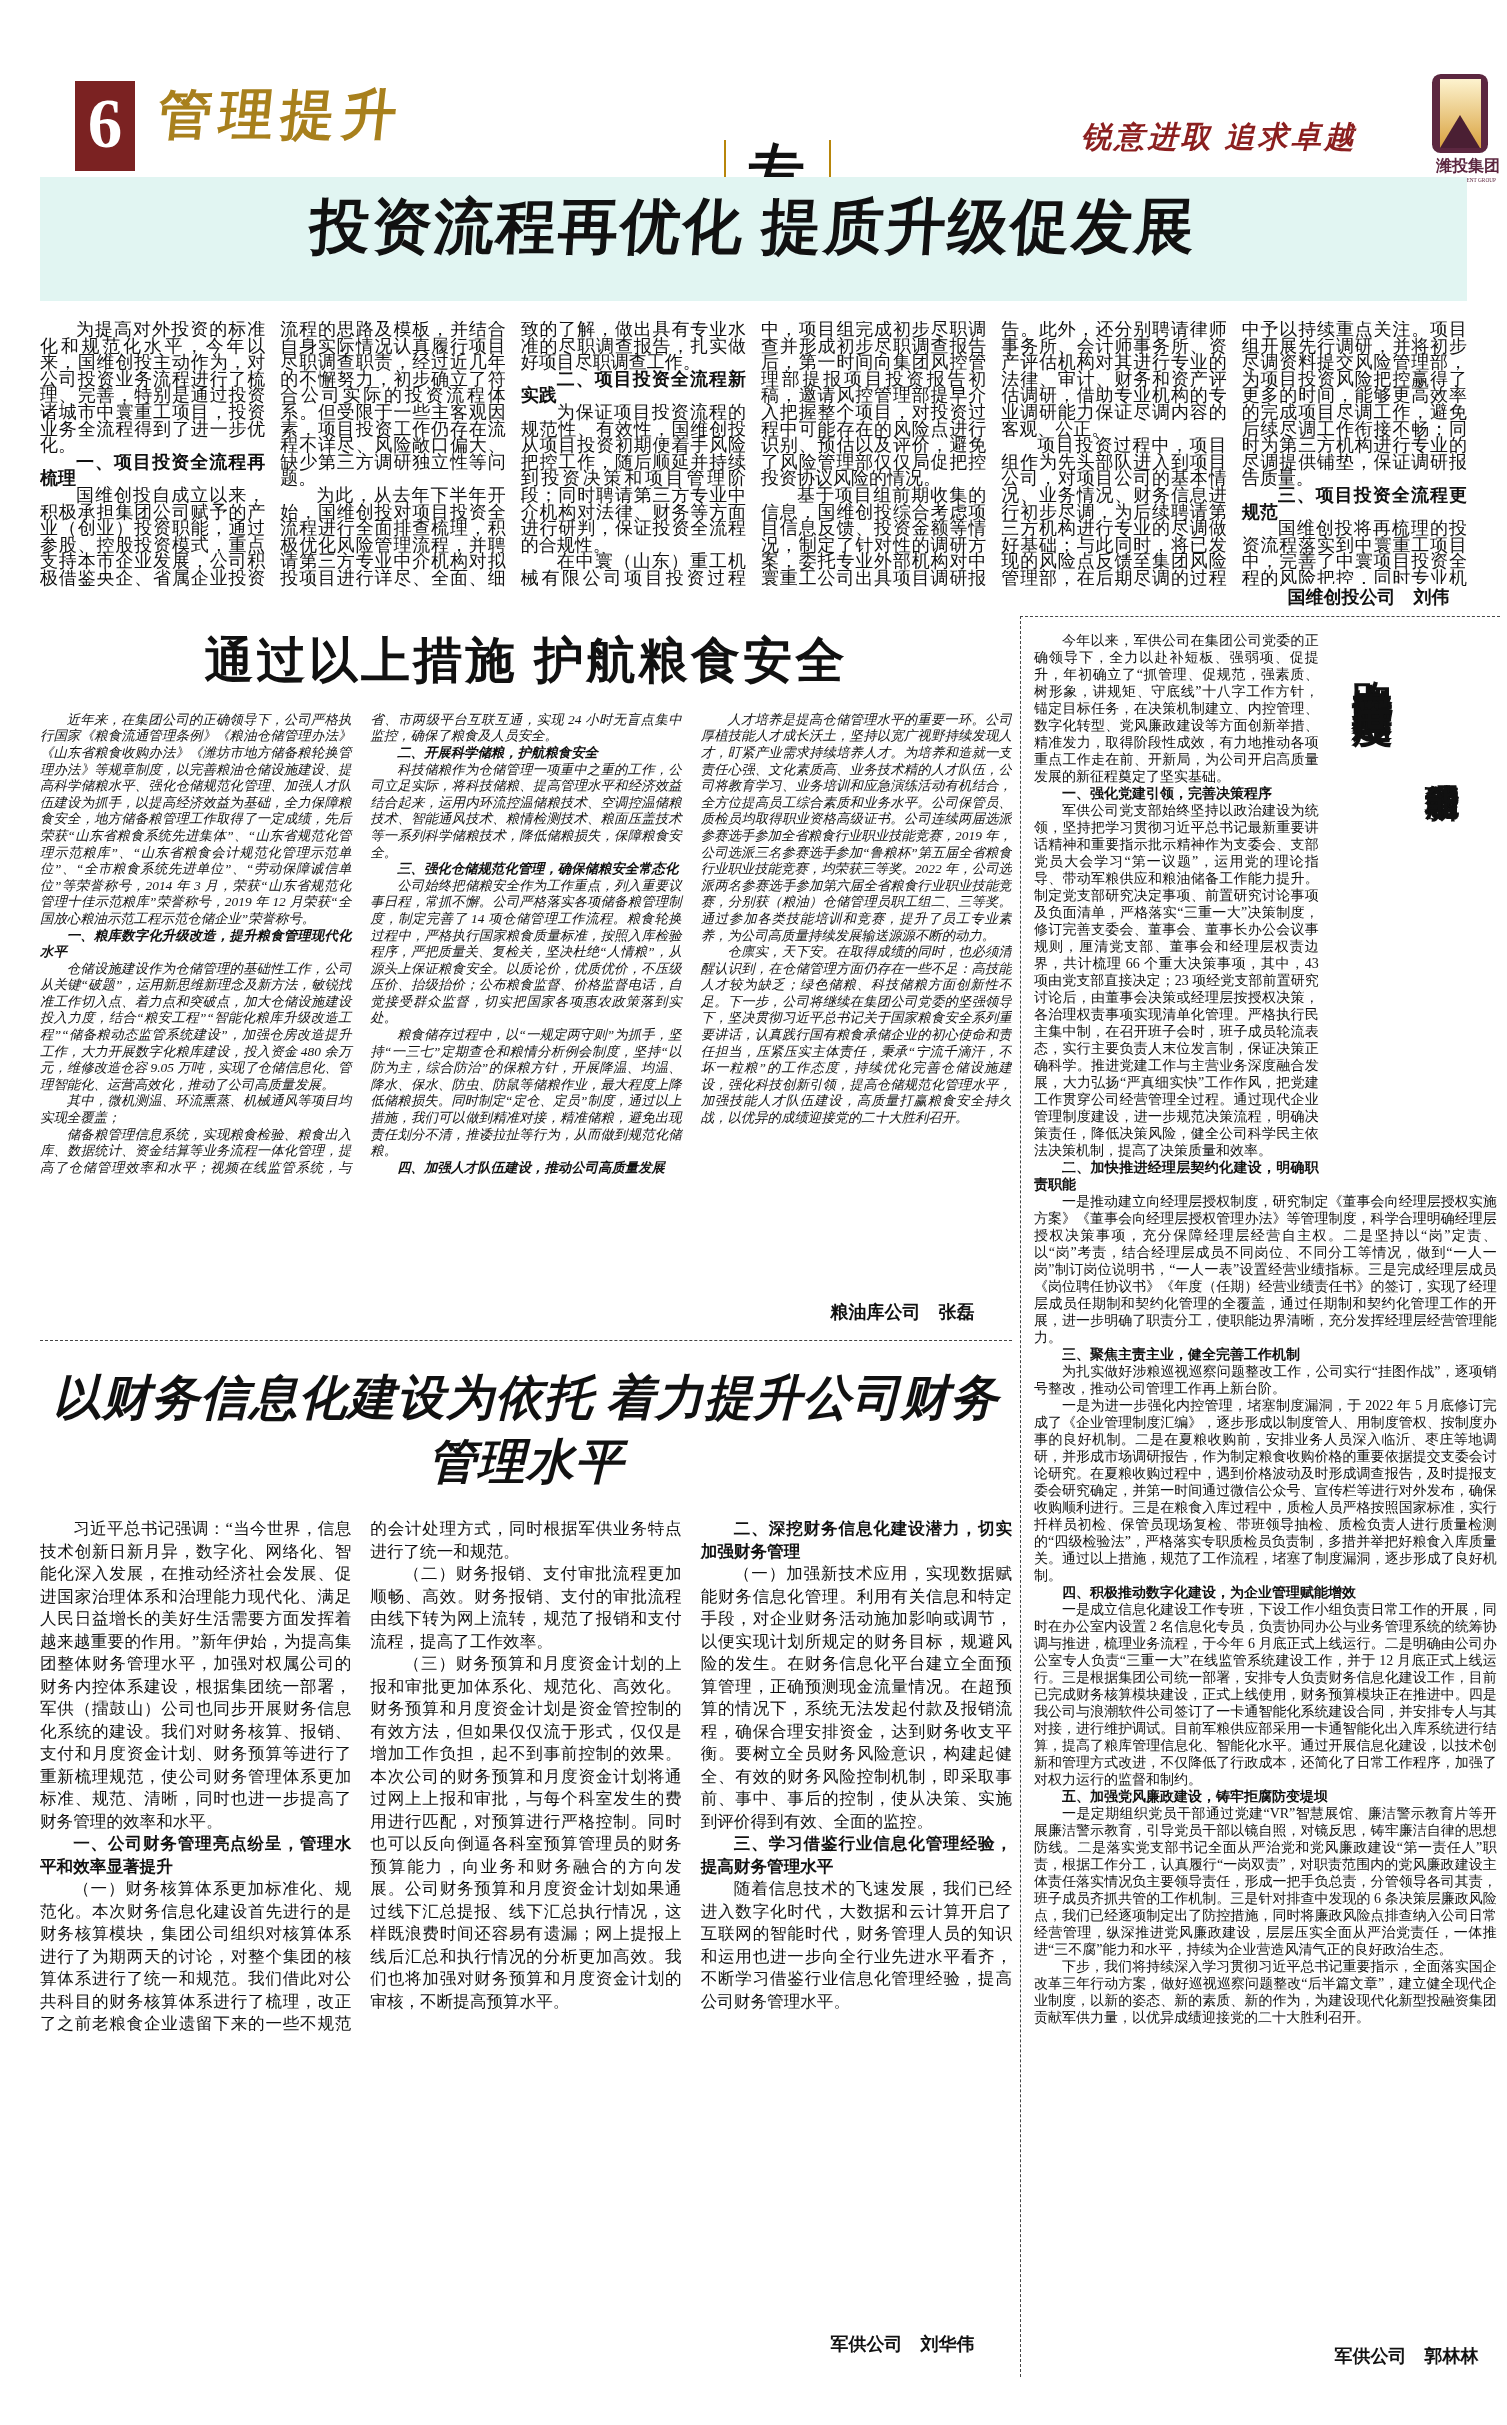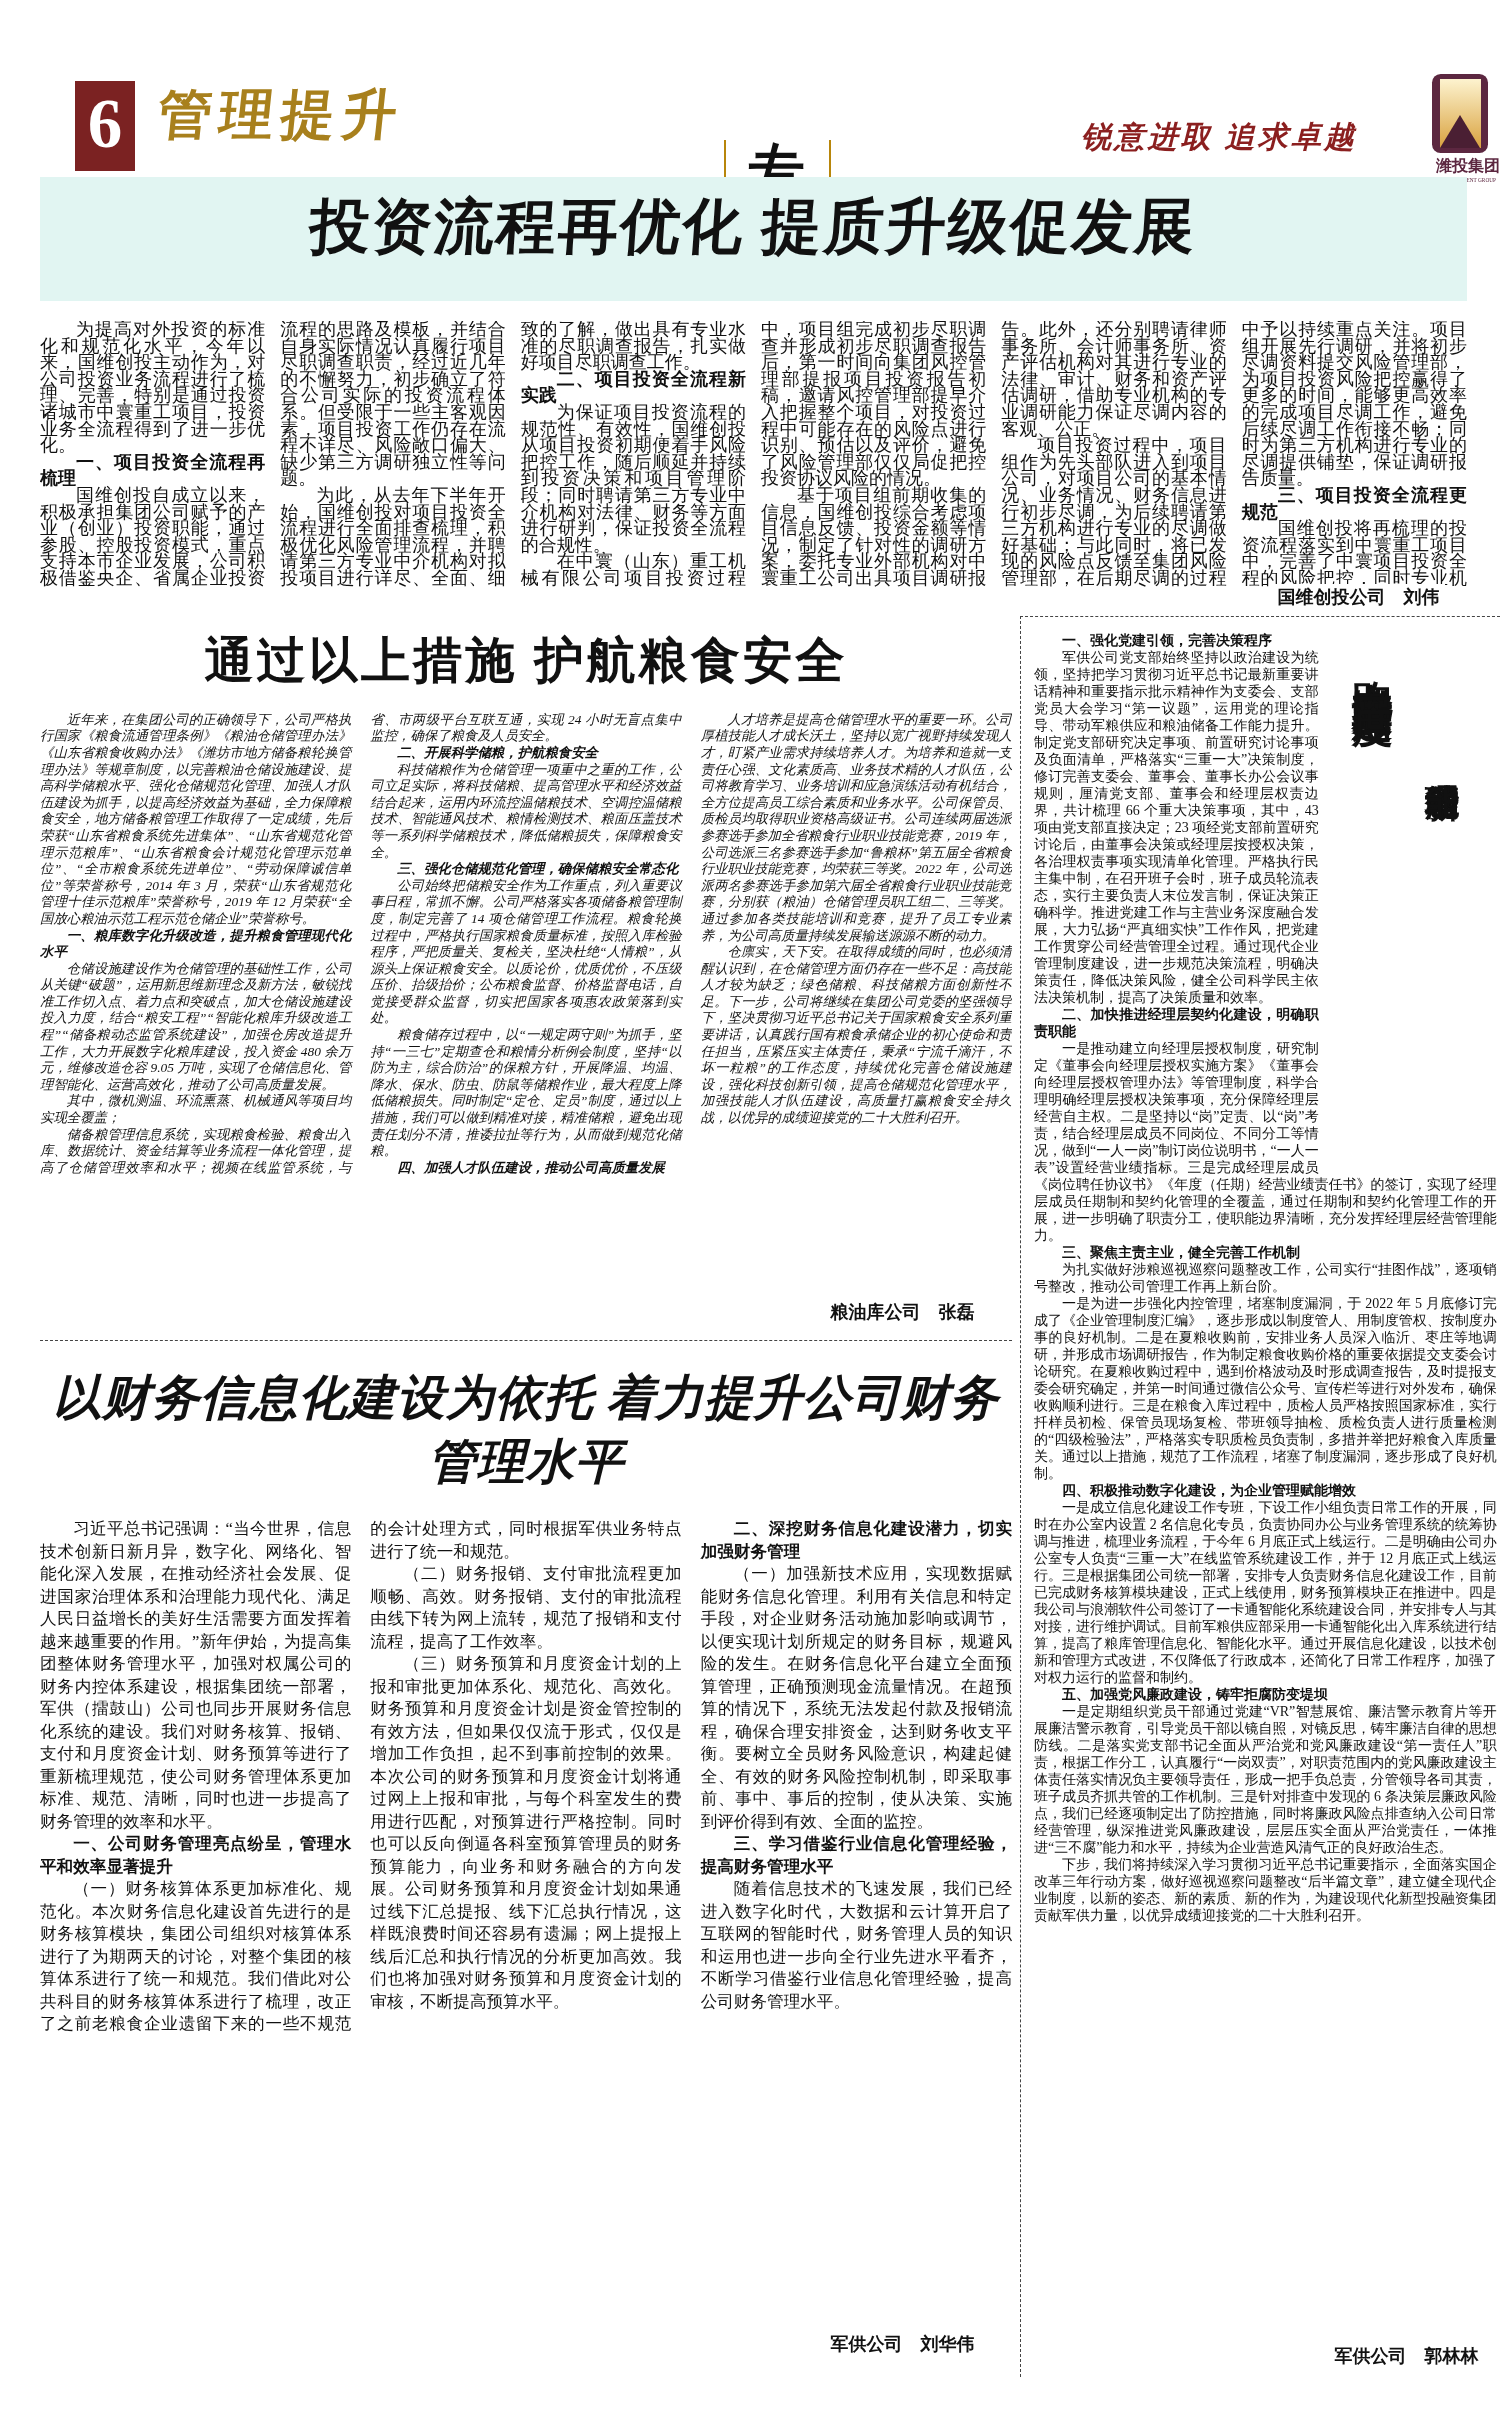--- a/index.html
+++ b/index.html
@@ -38,21 +38,21 @@
   .byline{position:absolute;font-size:18px;font-weight:bold;background:#fff;padding:1.1px 5.4px;
           font-family:"Liberation Sans",sans-serif;}
 
   
   .art1{position:absolute;top:177px;left:40px;width:1427px;height:436px;}
   .art1-band{height:124px;background:#e1f5f2;text-align:center;}
   .art1-title{font-size:60px;font-weight:bold;letter-spacing:2.1px;padding-top:9.6px;
               font-family:"Liberation Serif",serif;transform:skewX(-4deg);}
   .art1-sub{font-size:24.6px;font-weight:bold;margin-top:5.4px;font-style:italic;}
   .art1-cols{margin-top:20px;height:274px;column-count:6;column-gap:15px;font-size:18px;line-height:16.6px;overflow:hidden;}
-  .art1 .byline{right:22px;bottom:3.2px;}
+  .art1 .byline{right:12px;bottom:3.2px;}
 
   
   .leftlow{position:absolute;top:616px;left:40px;width:972px;height:1761px;}
 
   
   .art2{position:relative;height:724px;overflow:hidden;}
   .art2-title{text-align:center;font-size:49px;font-weight:bold;letter-spacing:3.2px;
               font-family:"Liberation Sans",sans-serif;padding-top:11.8px;}
   .art2-cols{margin-top:18px;height:626px;column-count:3;column-gap:19px;font-size:13.4px;line-height:16.6px;overflow:hidden;font-style:italic;}
   .art2 .byline{right:32px;bottom:15px;}
@@ -162,20 +162,21 @@
       <div class="byline" data-name="article-finance-byline">军供公司　刘华伟</div>
     </div>
   </div>
 
   <div class="art4" data-name="article-military">
     <div class="art4-flow" data-name="article-military-body">
       <div class="vtitle" data-name="article-military-headline-block">
         <div class="vtitle-main" data-name="article-military-title">跑出企业高质量发展加速度</div>
         <div class="vtitle-kicker" data-name="article-military-kicker">管理创新增动能</div>
       </div>
+    <p class="p" data-name="paragraph">今年以来，军供公司在集团公司党委的正确领导下，全力以赴补短板、强弱项、促提升，年初确立了“抓管理、促规范，强素质、树形象，讲规矩、守底线”十八字工作方针，锚定目标任务，在决策机制建立、内控管理、数字化转型、党风廉政建设等方面创新举措、精准发力，取得阶段性成效，有力地推动各项重点工作走在前、开新局，为公司开启高质量发展的新征程奠定了坚实基础。</p>
         <p class="h" data-name="section-heading">一、强化党建引领，完善决策程序</p>
         <p class="p" data-name="paragraph">军供公司党支部始终坚持以政治建设为统领，坚持把学习贯彻习近平总书记最新重要讲话精神和重要指示批示精神作为支委会、支部党员大会学习“第一议题”，运用党的理论指导、带动军粮供应和粮油储备工作能力提升。制定党支部研究决定事项、前置研究讨论事项及负面清单，严格落实“三重一大”决策制度，修订完善支委会、董事会、董事长办公会议事规则，厘清党支部、董事会和经理层权责边界，共计梳理 66 个重大决策事项，其中，43 项由党支部直接决定；23 项经党支部前置研究讨论后，由董事会决策或经理层按授权决策，各治理权责事项实现清单化管理。严格执行民主集中制，在召开班子会时，班子成员轮流表态，实行主要负责人末位发言制，保证决策正确科学。推进党建工作与主营业务深度融合发展，大力弘扬“严真细实快”工作作风，把党建工作贯穿公司经营管理全过程。通过现代企业管理制度建设，进一步规范决策流程，明确决策责任，降低决策风险，健全公司科学民主依法决策机制，提高了决策质量和效率。</p>
         <p class="h" data-name="section-heading">二、加快推进经理层契约化建设，明确职责职能</p>
         <p class="p" data-name="paragraph">一是推动建立向经理层授权制度，研究制定《董事会向经理层授权实施方案》《董事会向经理层授权管理办法》等管理制度，科学合理明确经理层授权决策事项，充分保障经理层经营自主权。二是坚持以“岗”定责、以“岗”考责，结合经理层成员不同岗位、不同分工等情况，做到“一人一岗”制订岗位说明书，“一人一表”设置经营业绩指标。三是完成经理层成员《岗位聘任协议书》《年度（任期）经营业绩责任书》的签订，实现了经理层成员任期制和契约化管理的全覆盖，通过任期制和契约化管理工作的开展，进一步明确了职责分工，使职能边界清晰，充分发挥经理层经营管理能力。</p>
         <p class="h" data-name="section-heading">三、聚焦主责主业，健全完善工作机制</p>
         <p class="p" data-name="paragraph">为扎实做好涉粮巡视巡察问题整改工作，公司实行“挂图作战”，逐项销号整改，推动公司管理工作再上新台阶。</p>
         <p class="p" data-name="paragraph">一是为进一步强化内控管理，堵塞制度漏洞，于 2022 年 5 月底修订完成了《企业管理制度汇编》，逐步形成以制度管人、用制度管权、按制度办事的良好机制。二是在夏粮收购前，安排业务人员深入临沂、枣庄等地调研，并形成市场调研报告，作为制定粮食收购价格的重要依据提交支委会讨论研究。在夏粮收购过程中，遇到价格波动及时形成调查报告，及时提报支委会研究确定，并第一时间通过微信公众号、宣传栏等进行对外发布，确保收购顺利进行。三是在粮食入库过程中，质检人员严格按照国家标准，实行扦样员初检、保管员现场复检、带班领导抽检、质检负责人进行质量检测的“四级检验法”，严格落实专职质检员负责制，多措并举把好粮食入库质量关。通过以上措施，规范了工作流程，堵塞了制度漏洞，逐步形成了良好机制。</p>
         <p class="h" data-name="section-heading">四、积极推动数字化建设，为企业管理赋能增效</p>
         <p class="p" data-name="paragraph">一是成立信息化建设工作专班，下设工作小组负责日常工作的开展，同时在办公室内设置 2 名信息化专员，负责协同办公与业务管理系统的统筹协调与推进，梳理业务流程，于今年 6 月底正式上线运行。二是明确由公司办公室专人负责“三重一大”在线监管系统建设工作，并于 12 月底正式上线运行。三是根据集团公司统一部署，安排专人负责财务信息化建设工作，目前已完成财务核算模块建设，正式上线使用，财务预算模块正在推进中。四是我公司与浪潮软件公司签订了一卡通智能化系统建设合同，并安排专人与其对接，进行维护调试。目前军粮供应部采用一卡通智能化出入库系统进行结算，提高了粮库管理信息化、智能化水平。通过开展信息化建设，以技术创新和管理方式改进，不仅降低了行政成本，还简化了日常工作程序，加强了对权力运行的监督和制约。</p>
         <p class="h" data-name="section-heading">五、加强党风廉政建设，铸牢拒腐防变堤坝</p>

